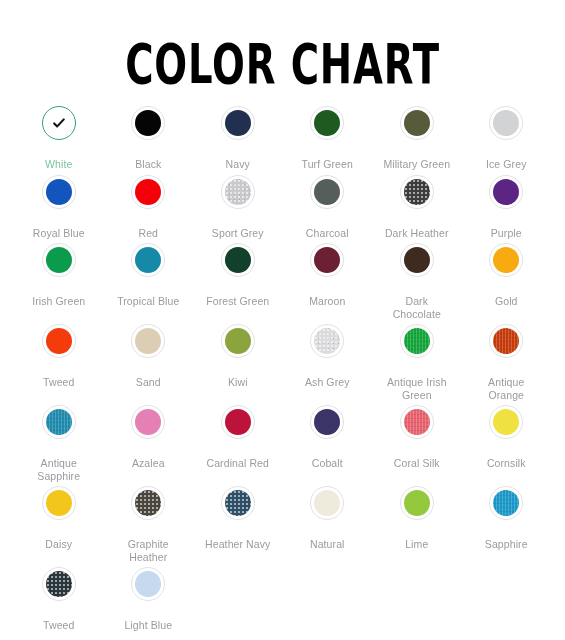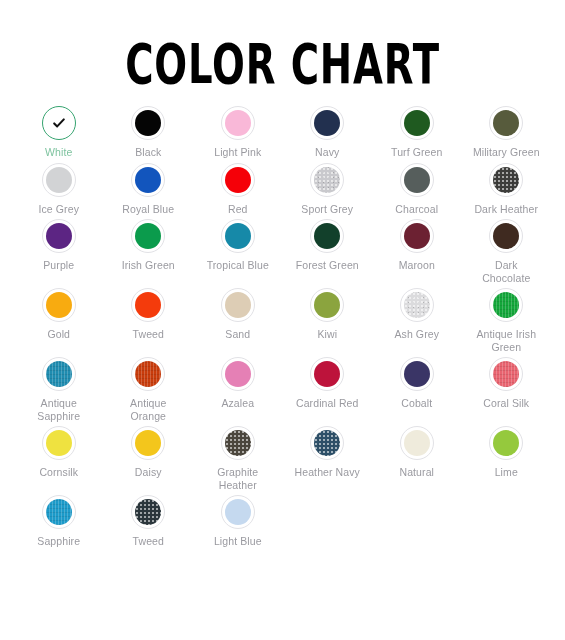--- a/index.html
+++ b/index.html
@@ -93,21 +93,21 @@
     background-size: 4px 4px, 5px 5px;
     background-position: 0 0, 2px 3px;
   }
   .dot.slub {
     background-image:
       repeating-linear-gradient(90deg, rgba(255,255,255,.20) 0 1px, transparent 1px 3px),
       repeating-linear-gradient(0deg, rgba(0,0,0,.08) 0 1px, transparent 1px 4px);
   }
 
   .label {
-    margin-top: 6px;
+    margin-top: 18px;
     font-size: 10.5px;
     line-height: 12.5px;
     color: #9a9aa0;
     text-align: center;
     max-width: 72px;
     letter-spacing: .1px;
   }
   .label.selected { color: #7ec39f; }
 </style>
 </head>
@@ -131,26 +131,20 @@
         <div class="label selected" style="color: rgb(126, 195, 159);">White</div>
       </div>
       <div class="cell">
         <div class="ring">
           <div class="dot" style="background-color: rgb(5, 5, 5);"></div>
         </div>
         <div class="label">Black</div>
       </div>
       <div class="cell">
         <div class="ring">
-          <div class="dot" style="background-color: rgb(249, 184, 216);"></div>
-        </div>
-        <div class="label">Light Pink</div>
-      </div>
-      <div class="cell">
-        <div class="ring">
           <div class="dot" style="background-color: rgb(34, 48, 79);"></div>
         </div>
         <div class="label">Navy</div>
       </div>
       <div class="cell">
         <div class="ring">
           <div class="dot" style="background-color: rgb(31, 90, 32);"></div>
         </div>
         <div class="label">Turf Green</div>
       </div>
@@ -263,32 +257,32 @@
         <div class="label">Ash Grey</div>
       </div>
       <div class="cell">
         <div class="ring">
           <div class="dot slub" style="background-color: rgb(19, 166, 58);"></div>
         </div>
         <div class="label">Antique Irish Green</div>
       </div>
       <div class="cell">
         <div class="ring">
+          <div class="dot slub" style="background-color: rgb(200, 60, 12);"></div>
+        </div>
+        <div class="label">Antique Orange</div>
+      </div>
+      <div class="cell">
+        <div class="ring">
           <div class="dot slub" style="background-color: rgb(31, 140, 176);"></div>
         </div>
         <div class="label">Antique Sapphire</div>
       </div>
       <div class="cell">
         <div class="ring">
-          <div class="dot slub" style="background-color: rgb(200, 60, 12);"></div>
-        </div>
-        <div class="label">Antique Orange</div>
-      </div>
-      <div class="cell">
-        <div class="ring">
           <div class="dot" style="background-color: rgb(229, 128, 181);"></div>
         </div>
         <div class="label">Azalea</div>
       </div>
       <div class="cell">
         <div class="ring">
           <div class="dot" style="background-color: rgb(189, 19, 59);"></div>
         </div>
         <div class="label">Cardinal Red</div>
       </div>

